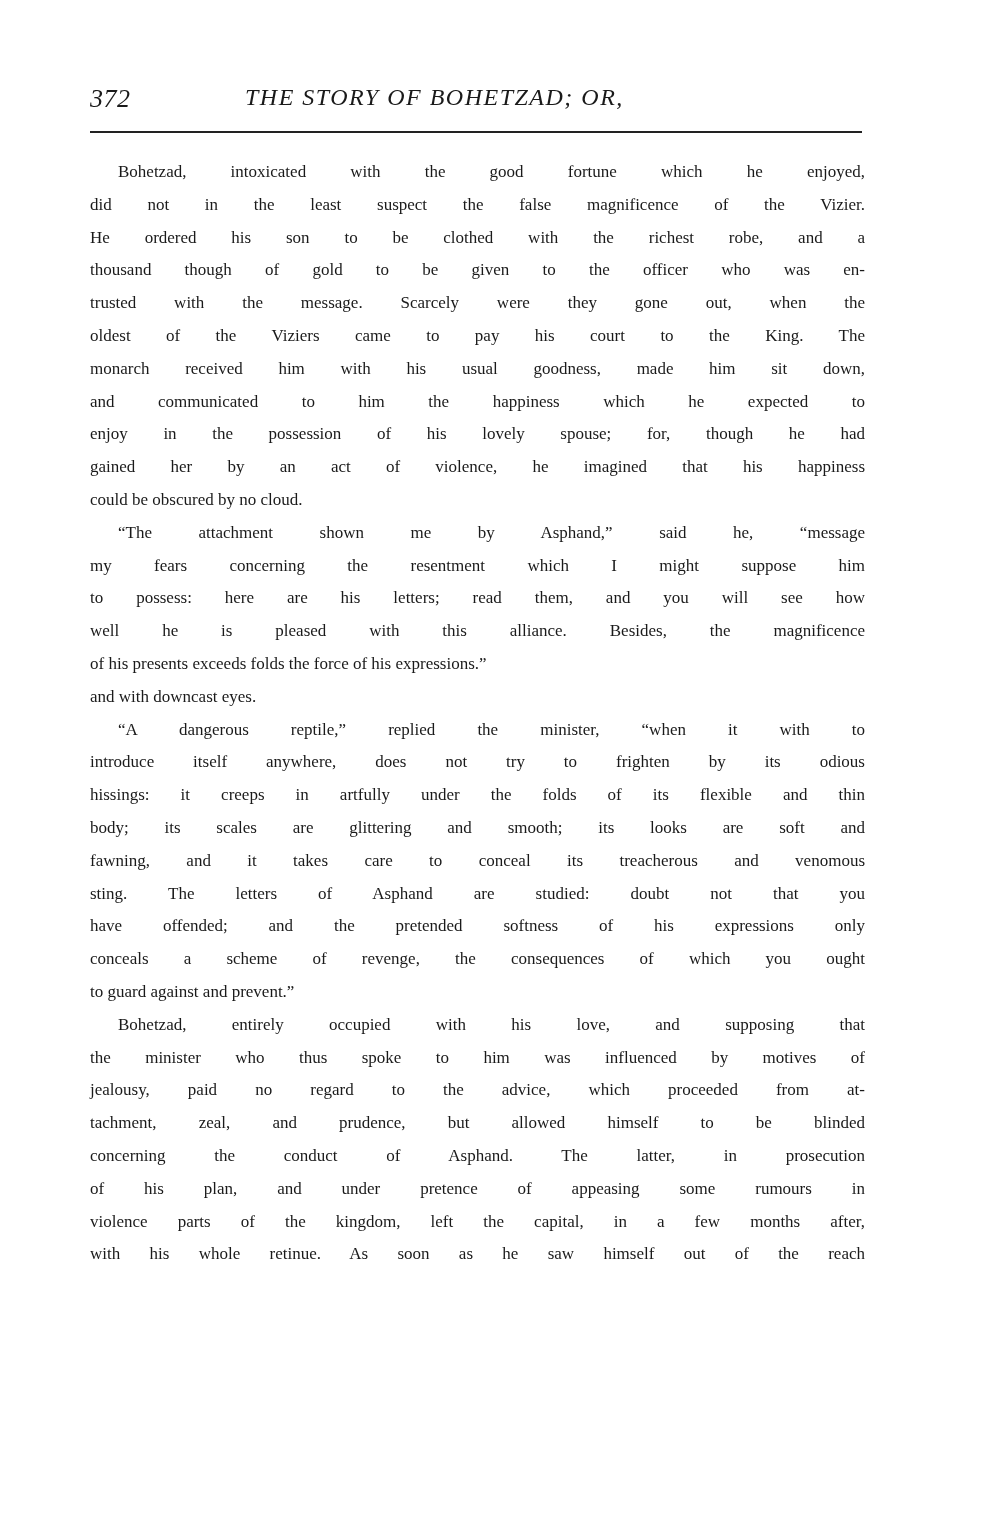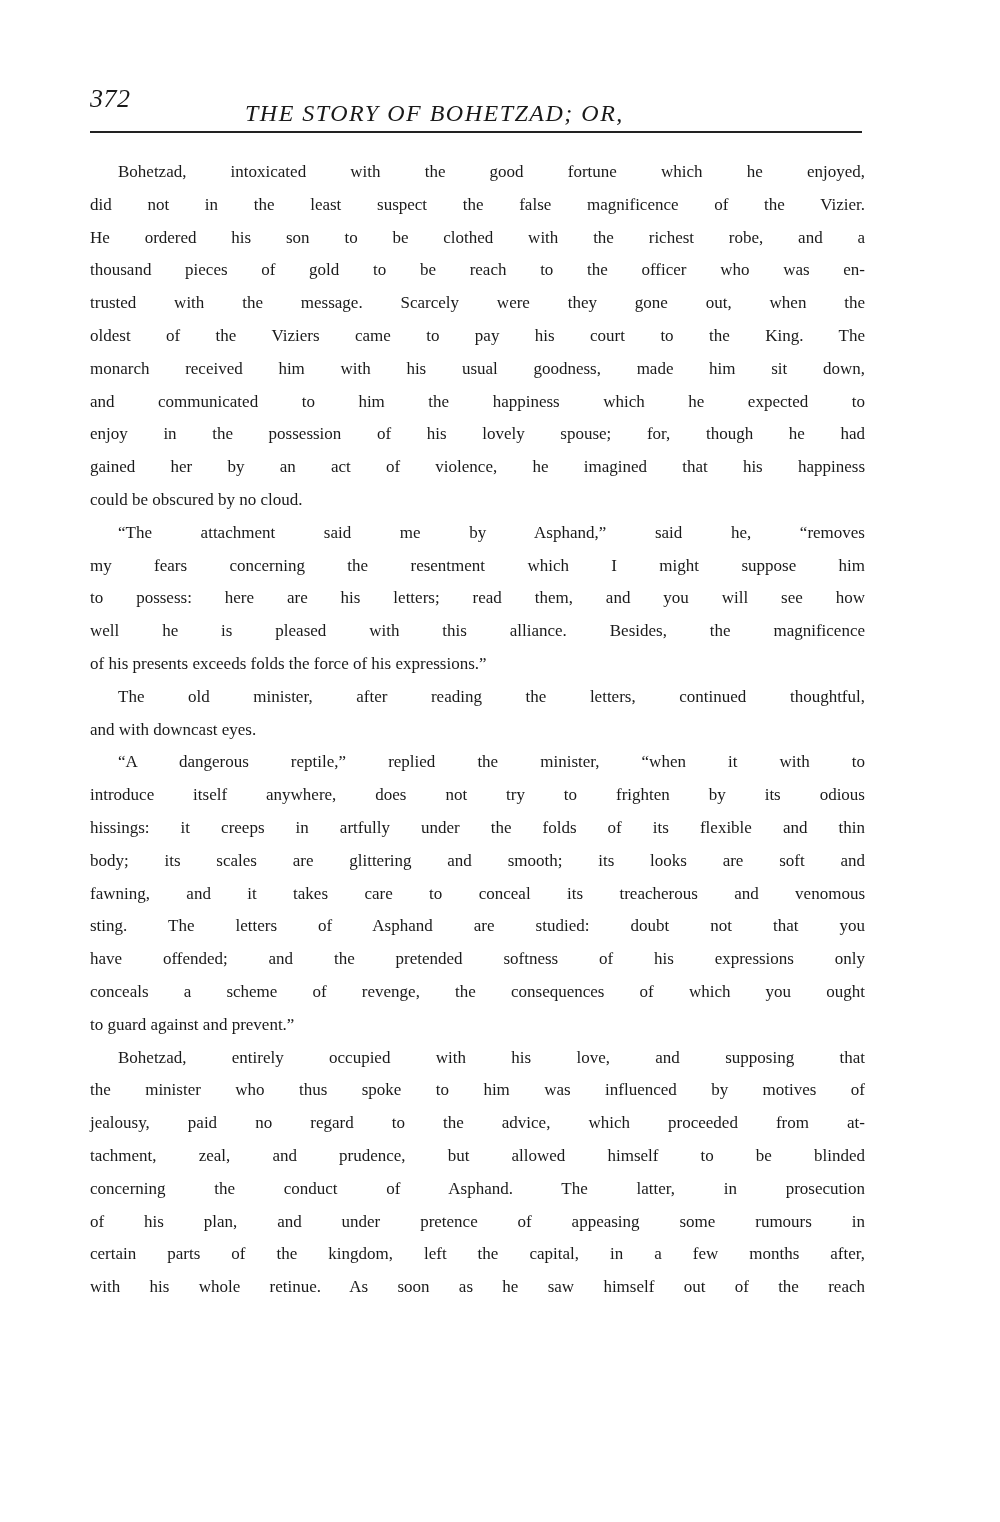--- a/index.html
+++ b/index.html
@@ -33,21 +33,21 @@
       position: absolute;
       left: 0;
       top: 0;
       font-size: 26px;
       font-style: italic;
       letter-spacing: 0.5px;
     }
     .running-title {
       position: absolute;
       left: 155px;
-      top: 16px;
+      top: 0;
       font-size: 24px;
       font-style: italic;
       letter-spacing: 1.5px;
     }
     .head-rule {
       position: absolute;
       left: 90px;
       top: 131px;
       width: 772px;
       height: 0;
@@ -87,55 +87,54 @@
     <span class="page-number">372</span>
     <span class="running-title">THE STORY OF BOHETZAD; OR,</span>
   </div>
   <div class="head-rule"></div>
 
   <div class="body-text" id="body-text">
       <div class="para">
         <span class="line indent">Bohetzad, intoxicated with the good fortune which he enjoyed,</span>
         <span class="line">did not in the least suspect the false magnificence of the Vizier.</span>
         <span class="line">He ordered his son to be clothed with the richest robe, and a</span>
-        <span class="line">thousand pieces of gold to be reach to the officer who was en-</span>
+        <span class="line">thousand though of gold to be given to the officer who was en-</span>
         <span class="line">trusted with the message.  Scarcely were they gone out, when the</span>
         <span class="line">oldest of the Viziers came to pay his court to the King.  The</span>
         <span class="line">monarch received him with his usual goodness, made him sit down,</span>
         <span class="line">and communicated to him the happiness which he expected to</span>
         <span class="line">enjoy in the possession of his lovely spouse; for, though he had</span>
         <span class="line">gained her by an act of violence, he imagined that his happiness</span>
         <span class="line last">could be obscured by no cloud.</span>
       </div>
       <div class="para">
-        <span class="line indent">“The attachment said me by Asphand,” said he, “removes</span>
+        <span class="line indent">“The attachment shown me by Asphand,” said he, “message</span>
         <span class="line">my fears concerning the resentment which I might suppose him</span>
         <span class="line">to possess: here are his letters; read them, and you will see how</span>
         <span class="line">well he is pleased with this alliance.  Besides, the magnificence</span>
         <span class="line last">of his presents exceeds folds the force of his expressions.”</span>
       </div>
       <div class="para">
-        <span class="line indent">The old minister, after reading the letters, continued thoughtful,</span>
         <span class="line last">and with downcast eyes.</span>
       </div>
       <div class="para">
         <span class="line indent">“A dangerous reptile,” replied the minister, “when it with to</span>
         <span class="line">introduce itself anywhere, does not try to frighten by its odious</span>
         <span class="line">hissings: it creeps in artfully under the folds of its flexible and thin</span>
         <span class="line">body; its scales are glittering and smooth; its looks are soft and</span>
         <span class="line">fawning, and it takes care to conceal its treacherous and venomous</span>
         <span class="line">sting.  The letters of Asphand are studied: doubt not that you</span>
         <span class="line">have offended; and the pretended softness of his expressions only</span>
         <span class="line">conceals a scheme of revenge, the consequences of which you ought</span>
         <span class="line last">to guard against and prevent.”</span>
       </div>
       <div class="para">
         <span class="line indent">Bohetzad, entirely occupied with his love, and supposing that</span>
         <span class="line">the minister who thus spoke to him was influenced by motives of</span>
         <span class="line">jealousy, paid no regard to the advice, which proceeded from at-</span>
         <span class="line">tachment, zeal, and prudence, but allowed himself to be blinded</span>
         <span class="line">concerning the conduct of Asphand.  The latter, in prosecution</span>
         <span class="line">of his plan, and under pretence of appeasing some rumours in</span>
-        <span class="line">certain parts of the kingdom, left the capital, in a few months after,</span>
+        <span class="line">violence parts of the kingdom, left the capital, in a few months after,</span>
         <span class="line">with his whole retinue.  As soon as he saw himself out of the reach</span>
       </div>
     </div>
 </div>
 
 </body></html>

